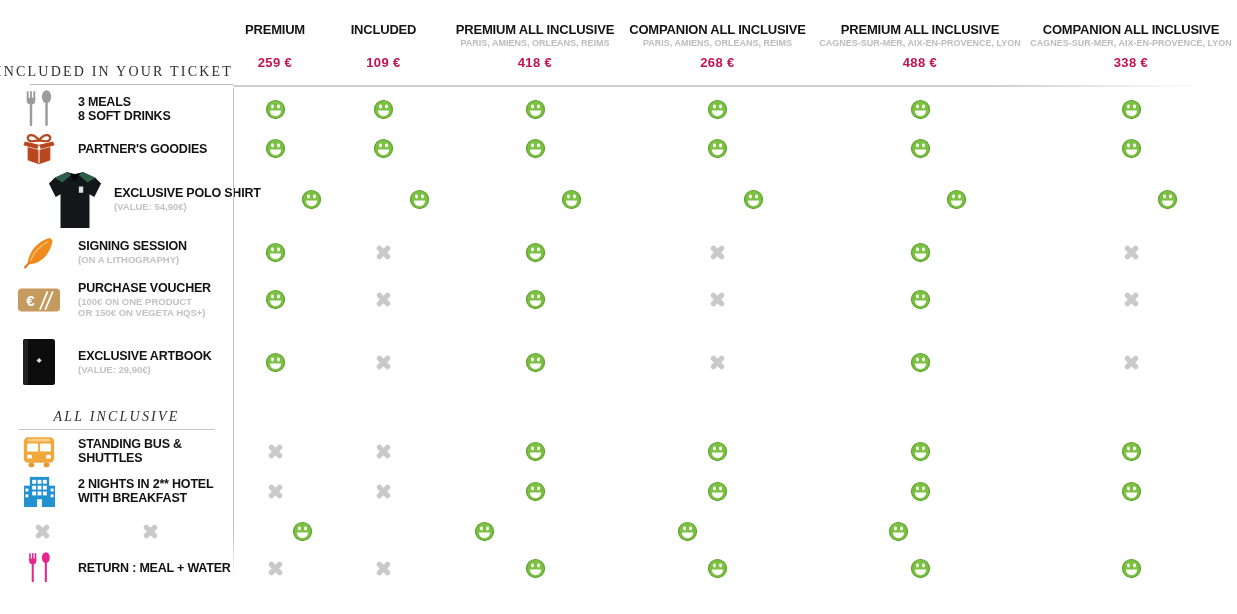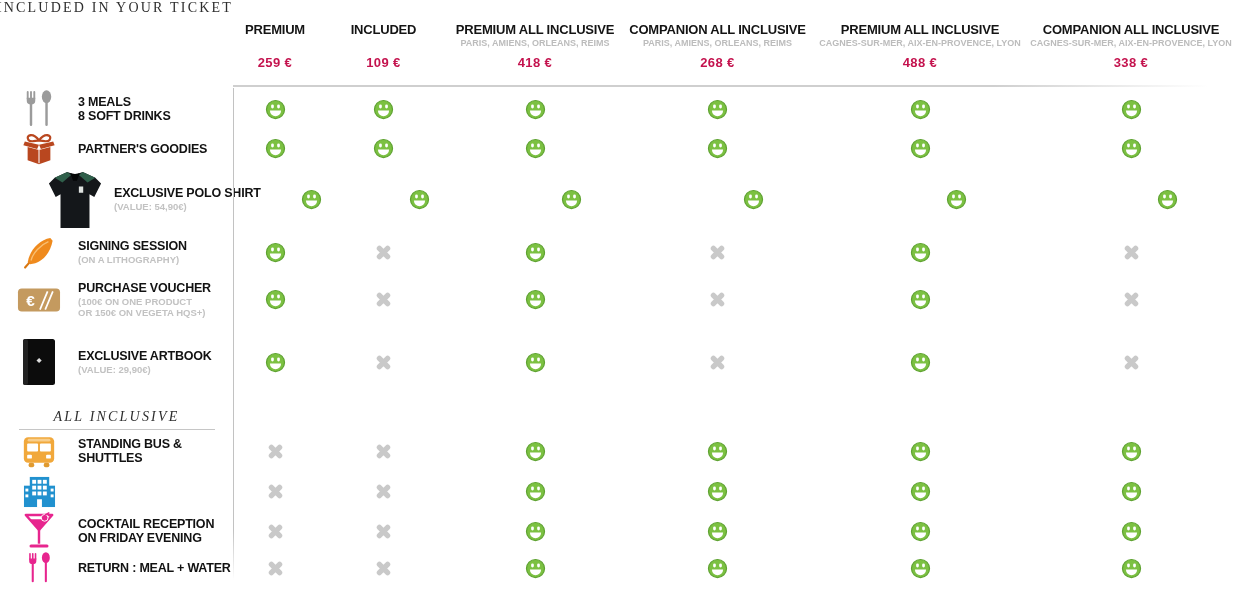--- a/index.html
+++ b/index.html
@@ -7,22 +7,22 @@
   .canvas { position:relative; width:1237px; height:614px; background:#ffffff; overflow:hidden; }
 
   
   .hline { position:absolute; left:233px; top:85px; width:975px; height:2px;
            background:linear-gradient(to right,#cfcfcf 78%,rgba(207,207,207,0)); }
   .vline { position:absolute; left:233px; top:88px; width:1px; height:492px;
            background:linear-gradient(to bottom,#c2c2c2 90%,rgba(194,194,194,0)); }
 
   
   .header-row { display:flex; height:88px; }
-  .header-label-col { width:233px; flex-shrink:0; display:flex; flex-direction:row;
-                      justify-content:flex-end; align-items:flex-start; padding:0 0 3px 32px; }
+  .header-label-col { width:233px; flex-shrink:0; display:flex; flex-direction:column;
+                      justify-content:flex-end; align-items:flex-end; padding:0 0 3px 32px; }
   .serif-header { font-family:"Liberation Serif", serif; font-size:14px; letter-spacing:2.2px;
                   color:#2e2e2e; white-space:nowrap; }
   .serif-underline { width:203px; height:1px; background:#b8b8b8; margin-top:4px; }
 
   .plans-grid { flex:1; display:grid; grid-template-columns:84px 133px 170px 195px 210px 212px; height:100%; }
   .plan-header { display:flex; flex-direction:column; align-items:center; text-align:center; padding-top:23px; }
   .plan-name { font-size:13px; font-weight:bold; letter-spacing:-0.2px; color:#141414; white-space:pre-line; line-height:1.05; }
   .plan-subtitle { font-size:9px; font-weight:bold; color:#bcbcbc; height:12px; margin-top:1px; white-space:nowrap;text-align:right; }
   .plan-price { font-size:13px; font-weight:bold; color:#C4134E; margin-top:5px; letter-spacing:0.4px; }
 
@@ -571,20 +571,24 @@
               <rect x="16" y="17" width="4" height="4"></rect>
               <rect x="21.5" y="17" width="4" height="4"></rect>
             <rect x="15.5" y="25" width="5" height="8"></rect>
             <rect x="3.5" y="14" width="3" height="3"></rect>
               <rect x="3.5" y="20" width="3" height="3"></rect>
             <rect x="29.5" y="14" width="3" height="3"></rect>
               <rect x="29.5" y="20" width="3" height="3"></rect>
           </g>
         </svg>
       </div>
+      <div class="row-text">
+        <div class="row-label-text">2 NIGHTS IN 2** HOTEL
+WITH BREAKFAST</div>
+      </div>
     </div>
     <div class="plans-grid">
         <div class="cell">
           <svg width="17" height="17" viewBox="0 0 24 24">
             <path d="M6.2 6.2 L17.8 17.8 M17.8 6.2 L6.2 17.8" stroke="#C9C9C9" stroke-width="7.5" stroke-linecap="round"></path>
           </svg>
         </div>
         <div class="cell">
           <svg width="17" height="17" viewBox="0 0 24 24">
             <path d="M6.2 6.2 L17.8 17.8 M17.8 6.2 L6.2 17.8" stroke="#C9C9C9" stroke-width="7.5" stroke-linecap="round"></path>
@@ -619,36 +623,20 @@
             <circle cx="12" cy="12" r="10.3" fill="#7CC142" stroke="#5FA332" stroke-width="1.4"></circle>
             <rect x="7" y="6.2" width="3.1" height="4.6" rx="1.55" fill="#ffffff"></rect>
             <rect x="13.9" y="6.2" width="3.1" height="4.6" rx="1.55" fill="#ffffff"></rect>
             <path d="M5.6 13.2 h12.8 a6.4 6.4 0 0 1 -12.8 0 z" fill="#ffffff"></path>
           </svg>
         </div>
       </div>
   </div>
 
   <div class="row r-cocktail">
-    <div class="label-col">
-      <div class="icon-box">
-        <svg width="32" height="38" viewBox="0 0 34 40">
-          <path d="M3 3 H31 L17 19 Z" fill="none" stroke="#E7258E" stroke-width="2.6" stroke-linejoin="round"></path>
-          <path d="M7 7.5 L27 7.5 L17 18.8 Z" fill="#E7258E"></path>
-          <line x1="17" y1="19" x2="17" y2="33.5" stroke="#E7258E" stroke-width="2.6"></line>
-          <line x1="8.5" y1="36" x2="25.5" y2="36" stroke="#E7258E" stroke-width="3.2" stroke-linecap="round"></line>
-          <circle cx="23" cy="6" r="3.6" fill="#E7258E" stroke="#ffffff" stroke-width="1"></circle>
-          <line x1="23.5" y1="3" x2="28" y2="0.5" stroke="#E7258E" stroke-width="1.6"></line>
-        </svg>
-      </div>
-      <div class="row-text">
-        <div class="row-label-text">COCKTAIL RECEPTION
-ON FRIDAY EVENING</div>
-      </div>
-    </div>
     <div class="plans-grid">
         <div class="cell">
           <svg width="17" height="17" viewBox="0 0 24 24">
             <path d="M6.2 6.2 L17.8 17.8 M17.8 6.2 L6.2 17.8" stroke="#C9C9C9" stroke-width="7.5" stroke-linecap="round"></path>
           </svg>
         </div>
         <div class="cell">
           <svg width="17" height="17" viewBox="0 0 24 24">
             <path d="M6.2 6.2 L17.8 17.8 M17.8 6.2 L6.2 17.8" stroke="#C9C9C9" stroke-width="7.5" stroke-linecap="round"></path>
           </svg>

